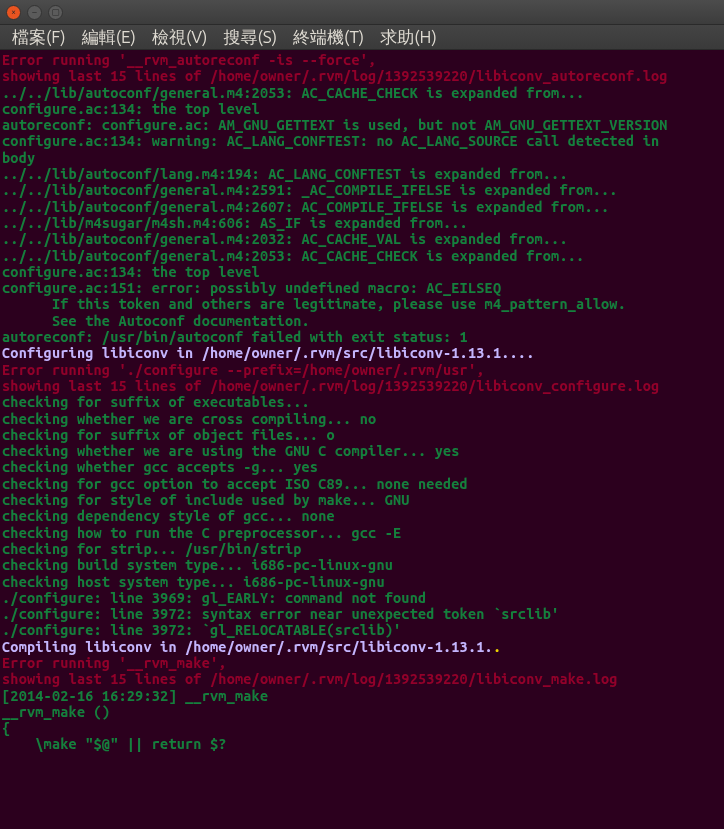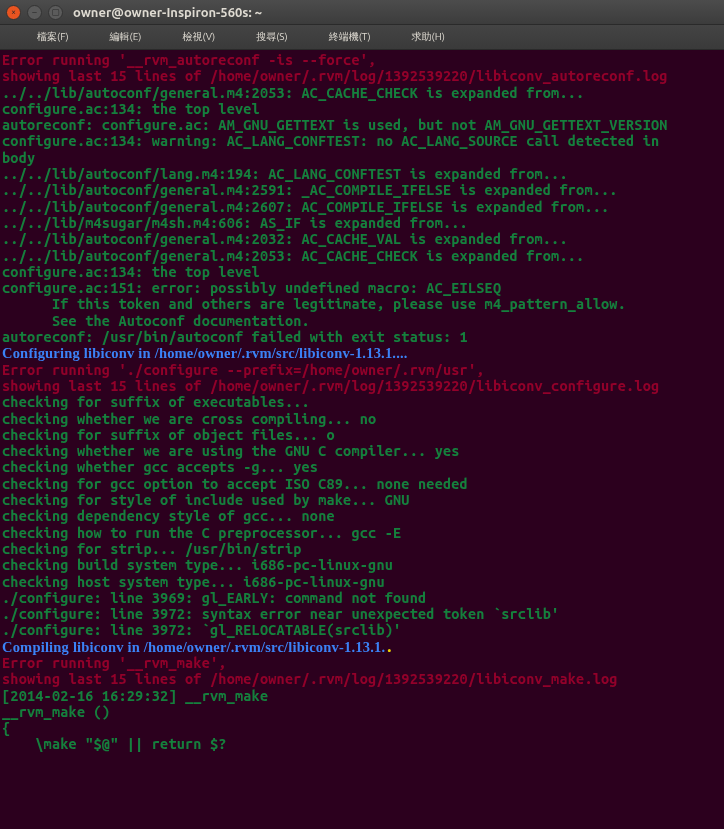--- a/index.html
+++ b/index.html
@@ -44,54 +44,52 @@
 .menubar {
   background: linear-gradient(to bottom, #444444, #3a3a3a);
   height: 25px;
   display: flex;
   align-items: center;
   padding: 0 4px;
   border-bottom: 1px solid #2a2a2a;
 }
 .menu-item {
   color: #dfdbd2;
-  font-size: 10px;
+  font-size: 17px;
   padding: 3px 8px;
   cursor: default;
-  margin-left: 25px;
 }
 .terminal {
   background: #2c001e;
   color: #d3d7cf;
   font-family: "Ubuntu Mono", "DejaVu Sans Mono", monospace;
   font-size: 14.5px;
   line-height: 16.3px;
   padding: 2px 0 2px 2px;
   height: calc(829px - 50px);
   white-space: pre;
   overflow: hidden;
   font-weight: bold;
   letter-spacing: 0.2px;
 }
 .line { white-space: pre; }
 .c-white { color: #15803d; }
 .c-red-dark { color: #92002a; }
-.c-green { color: #3b82f6; font-family: Liberation Serif, serif; }
+.c-green { color: #c4b5fd; }
 .c-yellow { color: #edd400; }
 </style>
 </head>
 <body>
 
 <div class="titlebar">
   <div class="window-buttons">
     <div class="wbtn close">×</div>
     <div class="wbtn">–</div>
     <div class="wbtn">▢</div>
   </div>
-  <div class="title">owner@owner-Inspiron-560s: ~</div>
 </div>
 
 <div class="menubar">
   <div class="menu-item">檔案(F)</div>
   <div class="menu-item">編輯(E)</div>
   <div class="menu-item">檢視(V)</div>
   <div class="menu-item">搜尋(S)</div>
   <div class="menu-item">終端機(T)</div>
   <div class="menu-item">求助(H)</div>
 </div>

